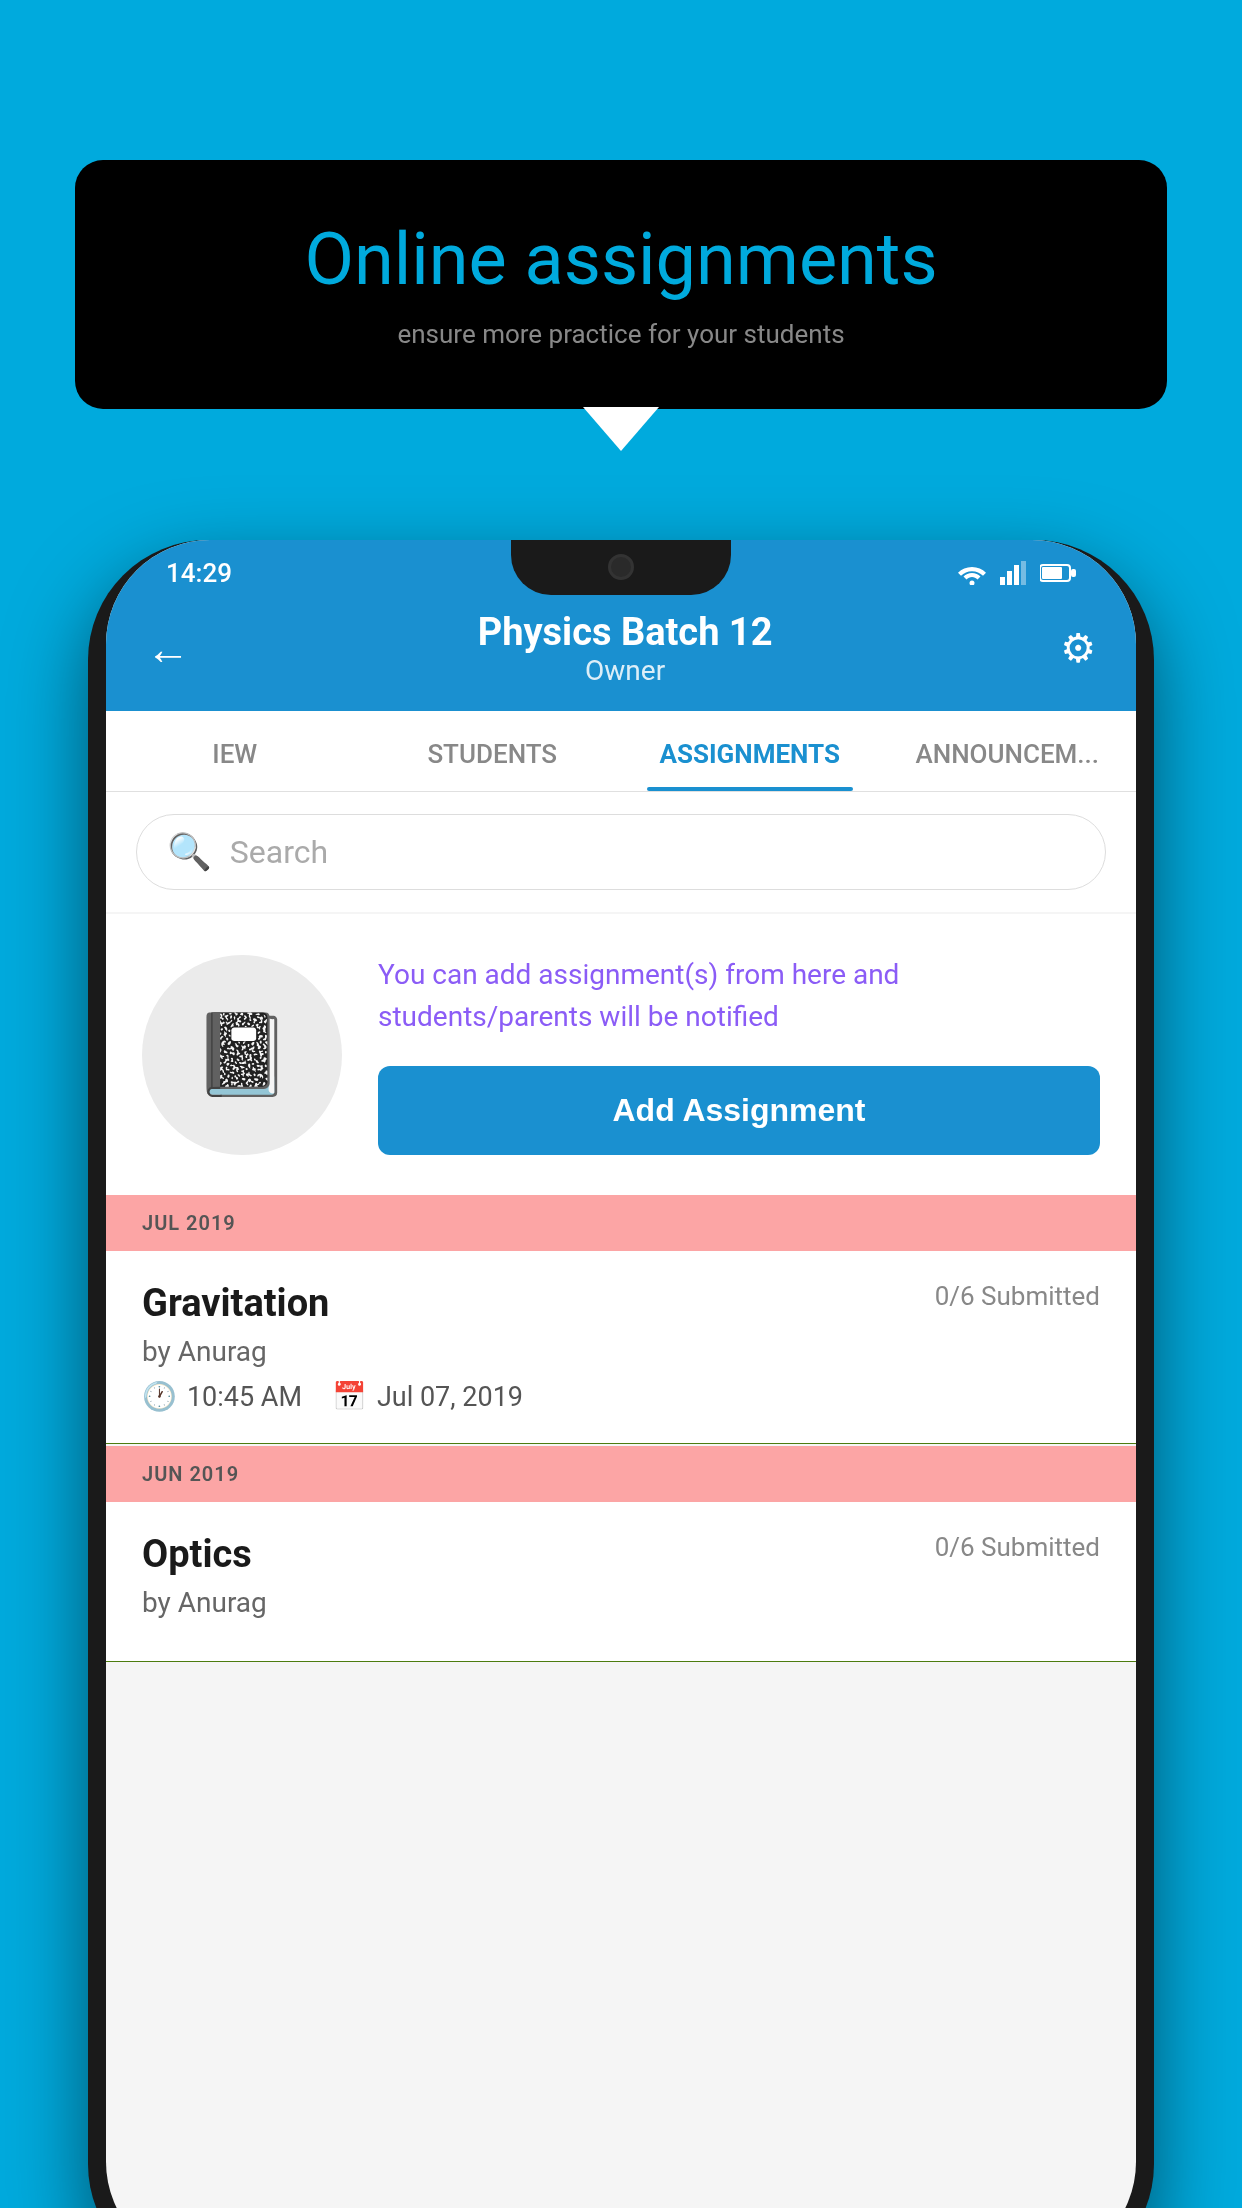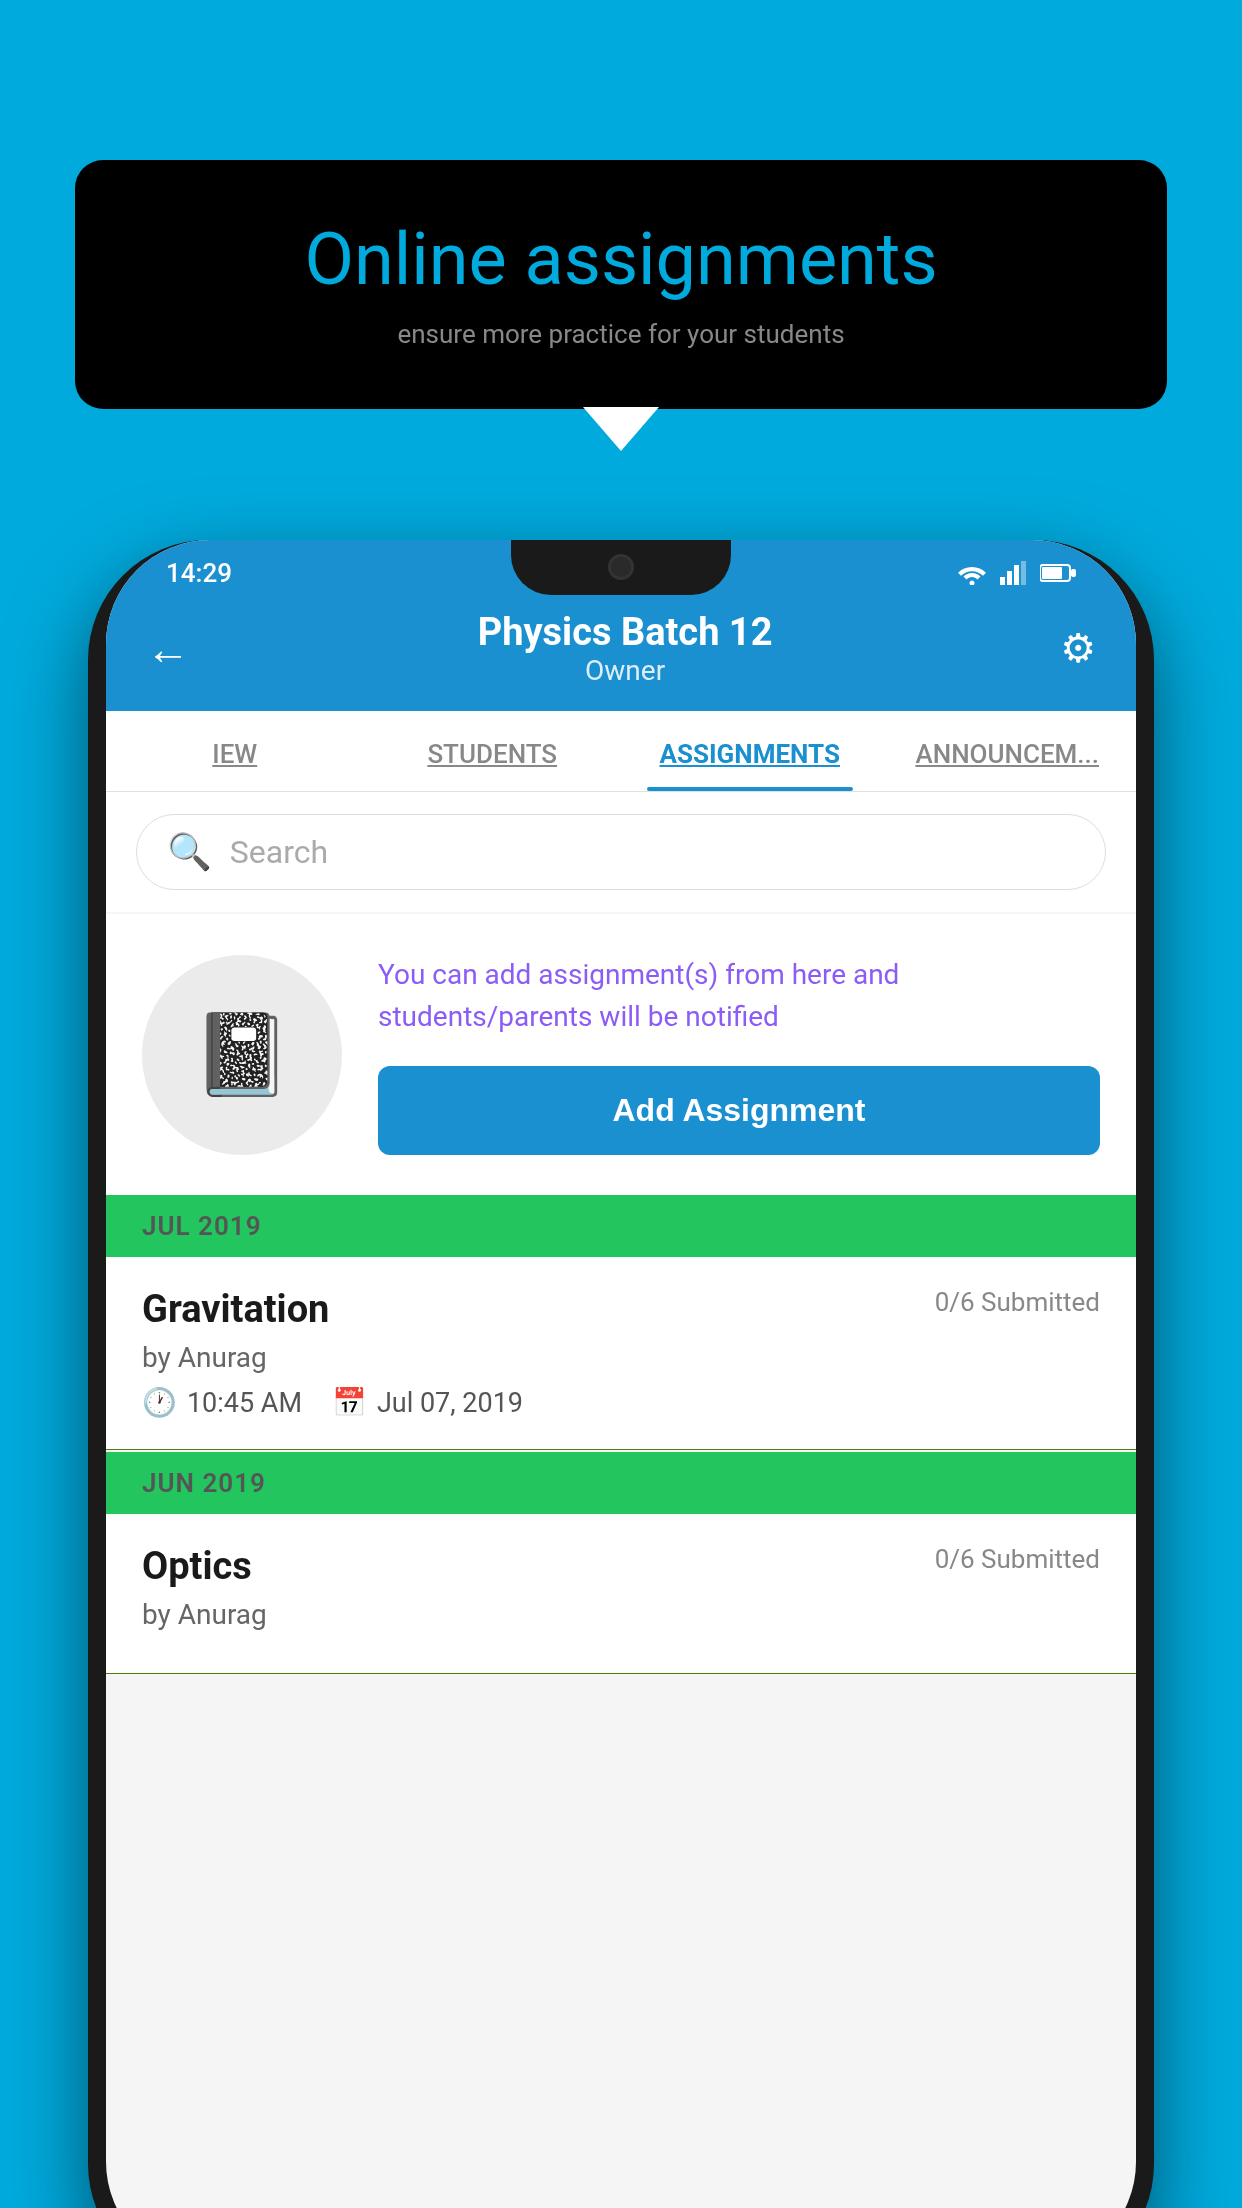--- a/index.html
+++ b/index.html
@@ -185,21 +185,20 @@
     .tab-item {
       flex: 1;
       text-align: center;
       padding: 28px 10px 22px;
       font-size: 26px;
       font-weight: 500;
       color: #888;
       cursor: pointer;
       position: relative;
       white-space: nowrap;
-      text-decoration: underline;
     }
 
     .tab-item.active {
       color: #1a90d0;
       font-weight: 700;
     }
 
     .tab-item.active::after {
       content: '';
       position: absolute;
@@ -286,23 +285,23 @@
       border-radius: 12px;
       padding: 26px 44px;
       font-size: 32px;
       font-weight: 600;
       cursor: pointer;
       width: 100%;
     }
 
     
     .section-header {
-      background: #22c55e;
+      background: #fca5a5;
       padding: 16px 36px;
-      font-size: 26px;
+      font-size: 20px;
       font-weight: 600;
       color: #555;
       letter-spacing: 1px;
     }
 
     
     .assignment-item {
       background: white;
       padding: 30px 36px;
       border-bottom: 1px solid #4d7c0f;

